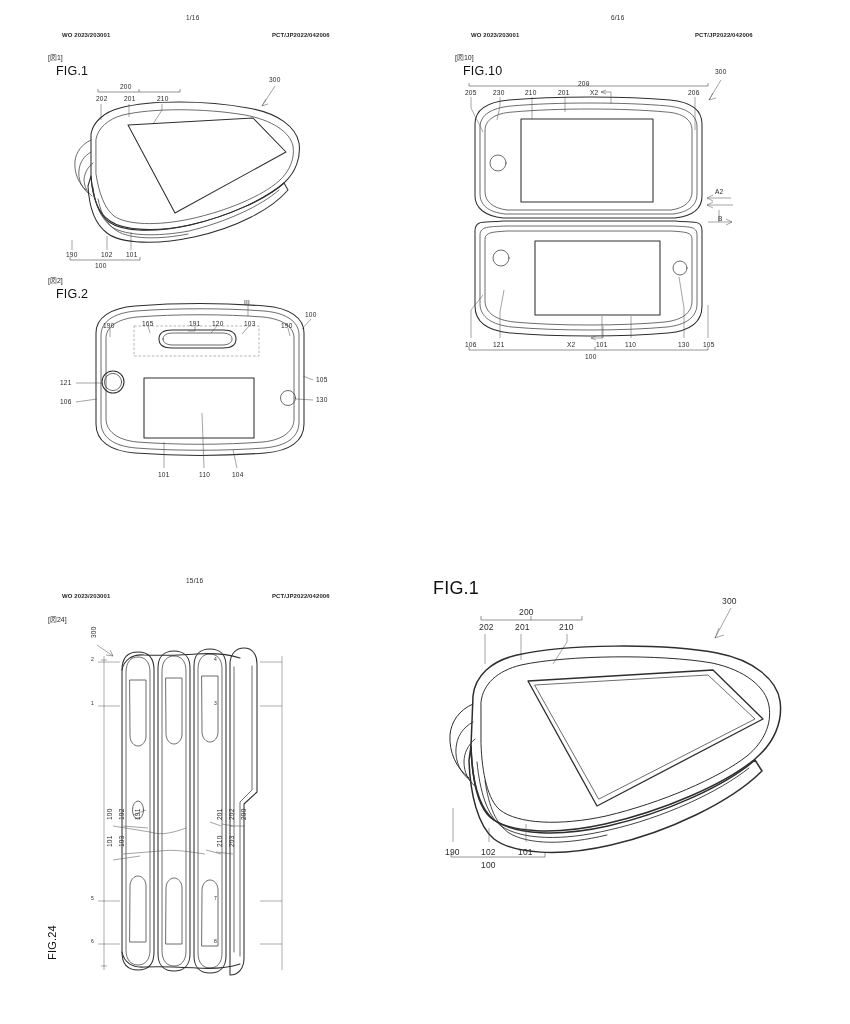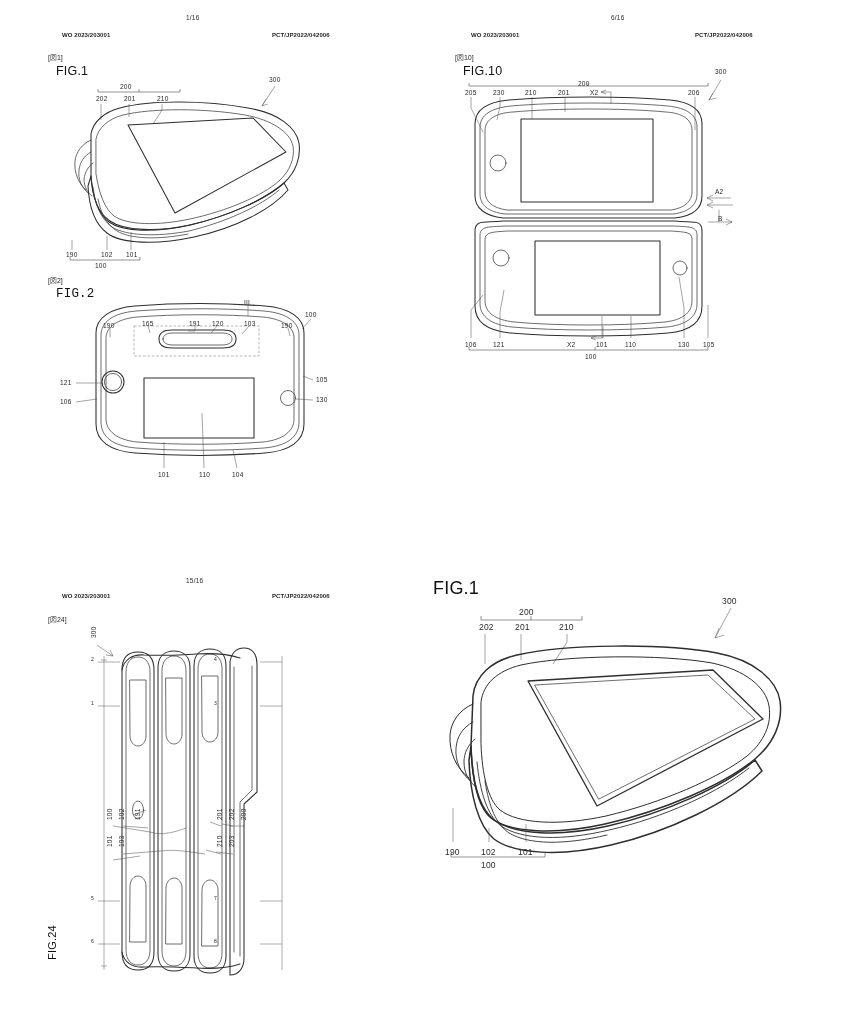--- a/index.html
+++ b/index.html
@@ -97,21 +97,21 @@
     <path class="body-ln-thin" d="M98 199 C101 214, 107 225, 117 231 C130 239, 158 240, 188 234"></path>
 
     <path class="lead" d="M72 240 L72 250"></path>
     <path class="lead" d="M107 236 L107 250"></path>
     <path class="lead" d="M131 232 L131 250"></path>
     <path class="ln" d="M70 260 L140 260"></path>
     <path class="ln" d="M70 260 L70 257 M140 260 L140 257"></path>
   </svg>
 
   <div class="figbracket" style="left:48px;top:276px;">[図2]</div>
-  <div class="figlabel" style="left:56px;top:287px;font-family:Liberation Mono, monospace;">FIG.2</div>
+  <div class="figlabel" style="left:56px;top:287px;">FIG.2</div>
 
   <div class="num" style="left:244px;top:299px;">III</div>
   <div class="num" style="left:103px;top:322px;">190</div>
   <div class="num" style="left:142px;top:320px;">165</div>
   <div class="num" style="left:189px;top:320px;">191</div>
   <div class="num" style="left:212px;top:320px;">120</div>
   <div class="num" style="left:244px;top:320px;">103</div>
   <div class="num" style="left:281px;top:322px;">190</div>
   <div class="num" style="left:305px;top:311px;">100</div>
 

